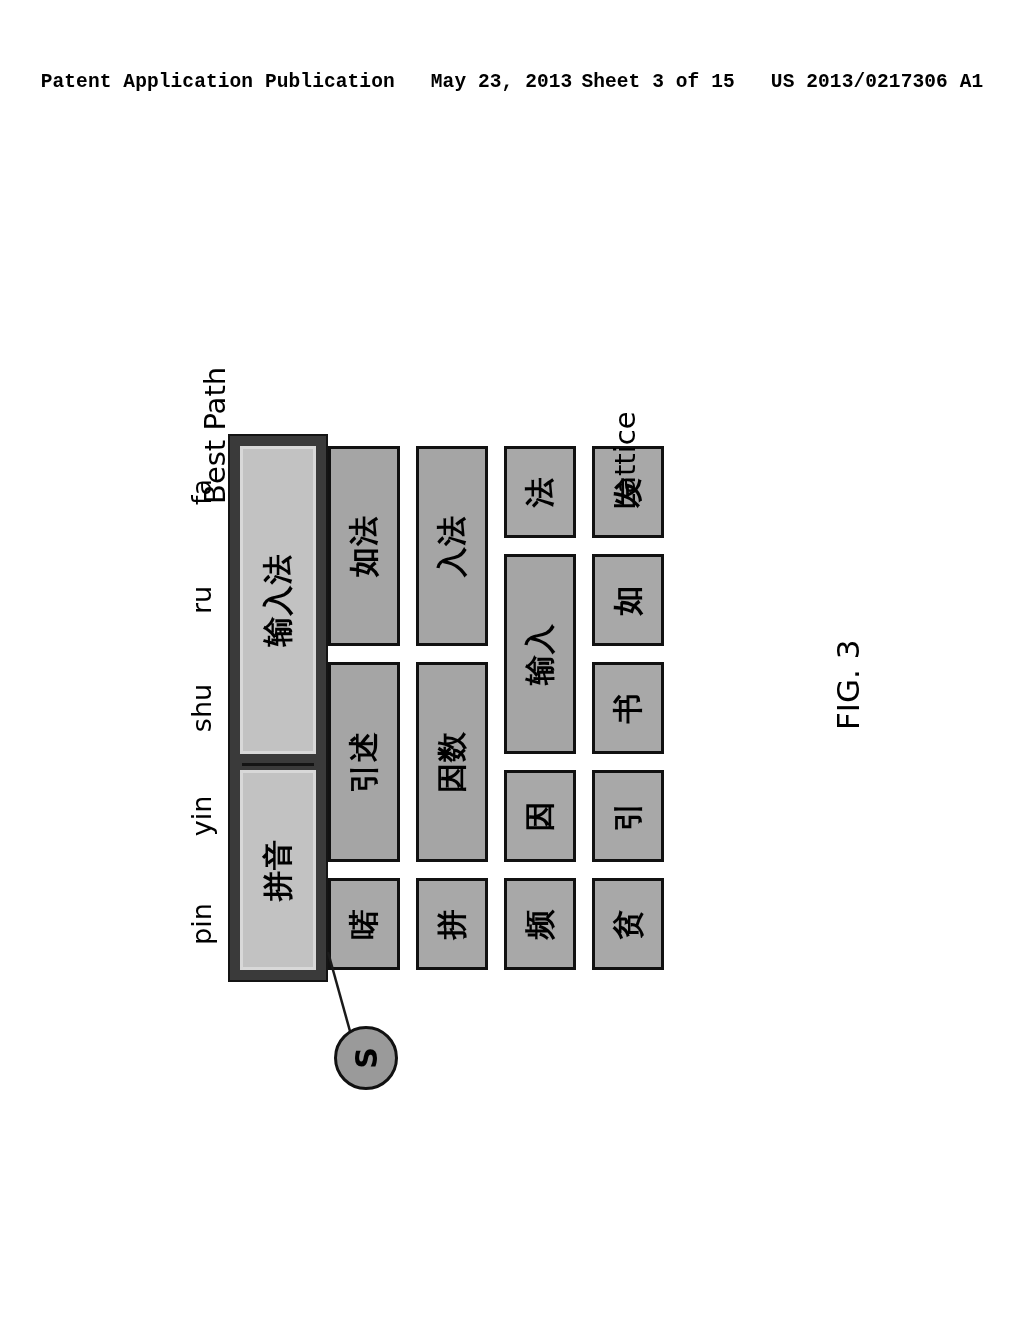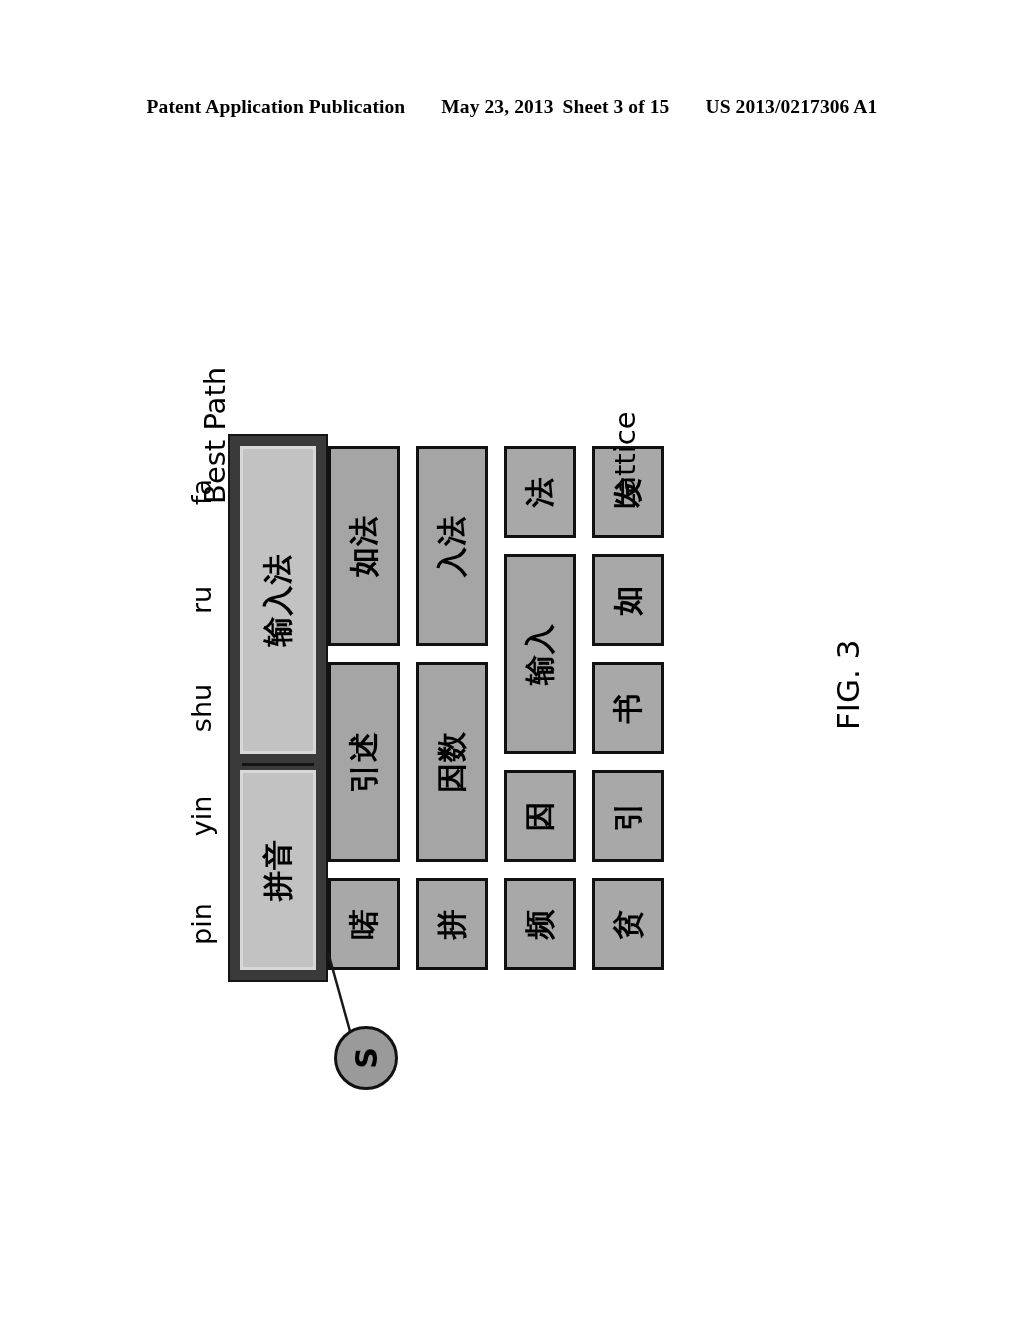--- a/index.html
+++ b/index.html
@@ -13,27 +13,27 @@
     height: 1320px;
     position: relative;
     font-family: "Liberation Serif", "DejaVu Serif", serif;
     overflow: hidden;
   }
 
   
   .page-header {
     position: absolute;
     left: 0;
-    top: 96px;
+    top: 71px;
     width: 1024px;
     height: 30px;
     display: flex;
     justify-content: center;
     align-items: baseline;
-    font-family: Liberation Serif, serif;
+    font-family: Liberation Mono, monospace;
     font-weight: bold;
     font-size: 19.5px;
     letter-spacing: 0.1px;
     color: #000;
     white-space: nowrap;
   }
   .hdr-pub       { margin-right: 36px; }
   .hdr-date      { margin-right: 9px; }
   .hdr-sheet     { margin-right: 36px; }
   .hdr-patno     { }

